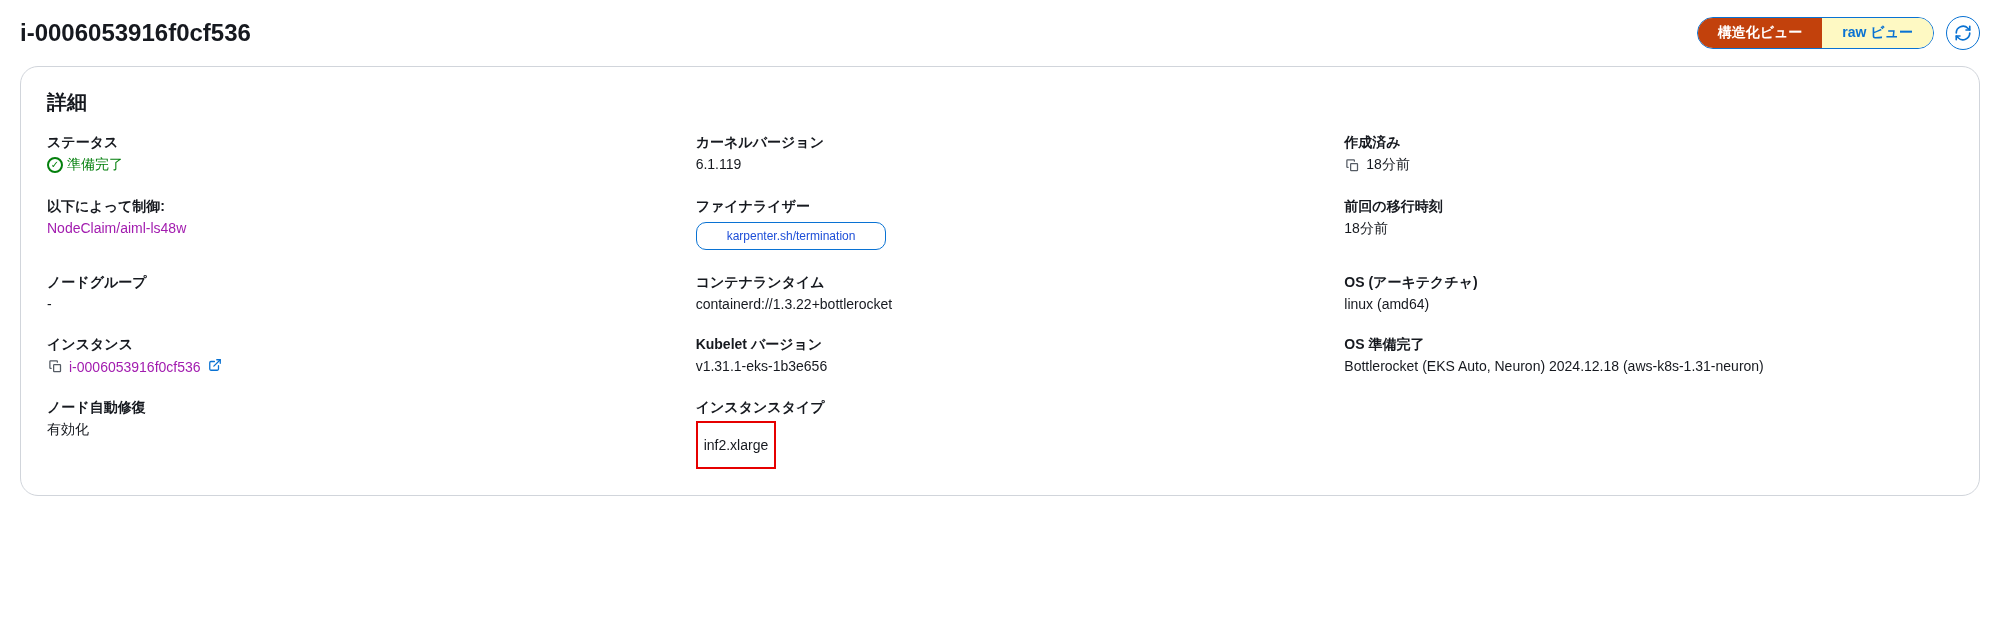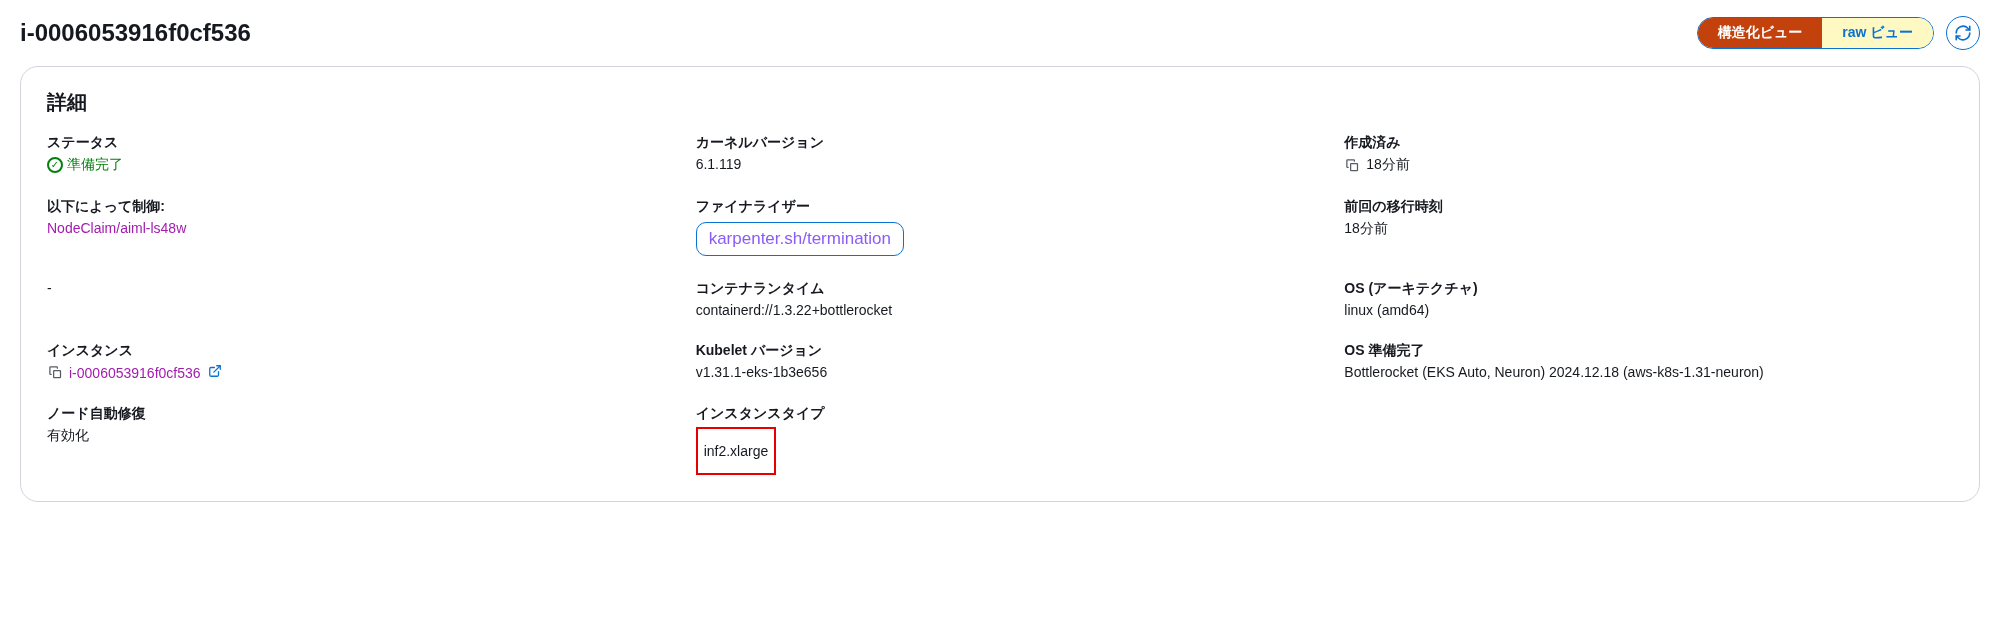--- a/index.html
+++ b/index.html
@@ -122,25 +122,25 @@
     }
     .ext-icon {
       display: inline-flex;
       width: 14px;
       height: 14px;
       color: #0972d3;
       margin-left: 4px;
     }
     .chip {
       display: inline-block;
-      padding: 6px 12px;
+      padding: 6px 30px;
       border: 1.5px solid #0972d3;
       border-radius: 10px;
-      font-size: 17px;
-      color: #8b5cf6;
+      font-size: 12px;
+      color: #1d4ed8;
     }
     .highlight-box {
       display: inline-block;
       border: 2px solid #e60000;
       padding: 14px 6px;
     }
   </style>
 </head>
 <body>
 
@@ -201,20 +201,21 @@
       <div class="field-value" style="margin-top:6px;">
         <span class="chip">karpenter.sh/termination</span>
       </div>
     </div>
     <div>
       <div class="field-label">前回の移行時刻</div>
       <div class="field-value">18分前</div>
     </div>
 
     <div>
+      <div class="field-label">ノードグループ</div>
       <div class="field-value">-</div>
     </div>
     <div>
       <div class="field-label">コンテナランタイム</div>
       <div class="field-value">containerd://1.3.22+bottlerocket</div>
     </div>
     <div>
       <div class="field-label">OS (アーキテクチャ)</div>
       <div class="field-value">linux (amd64)</div>
     </div>

